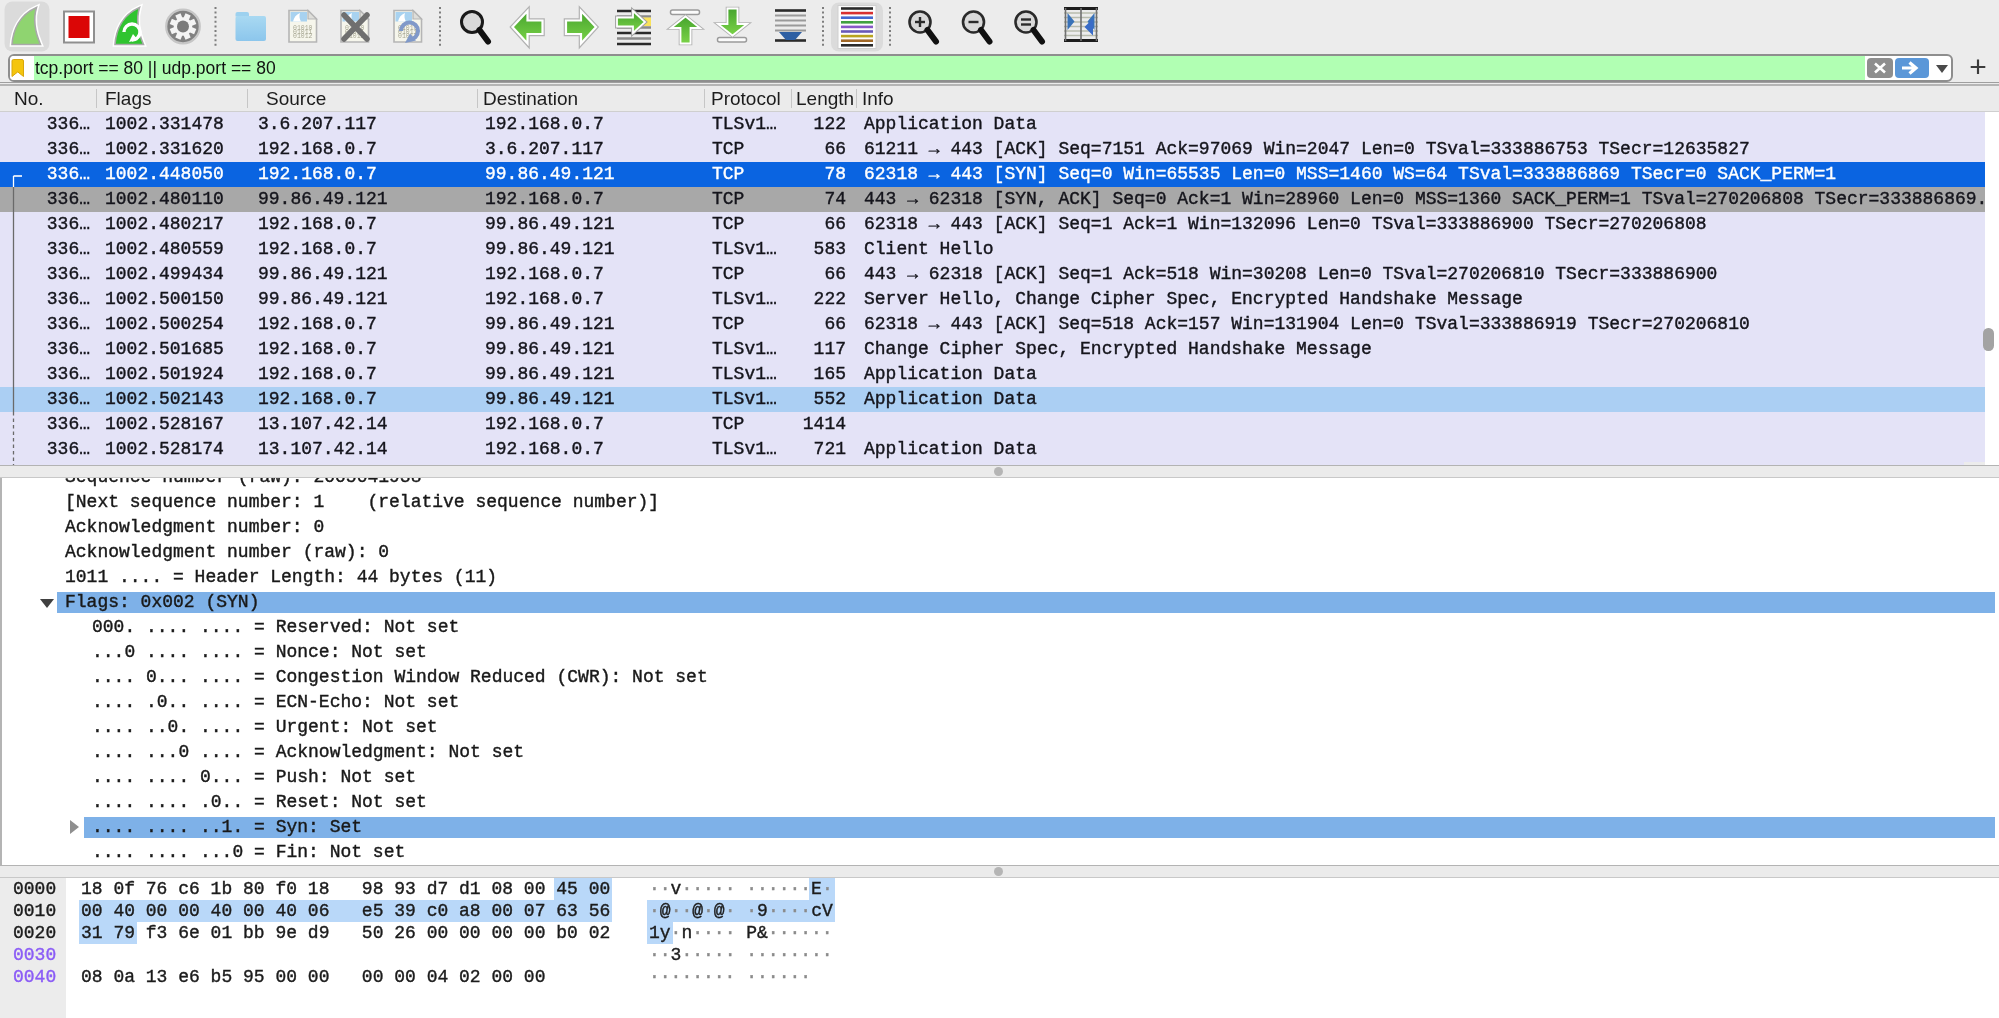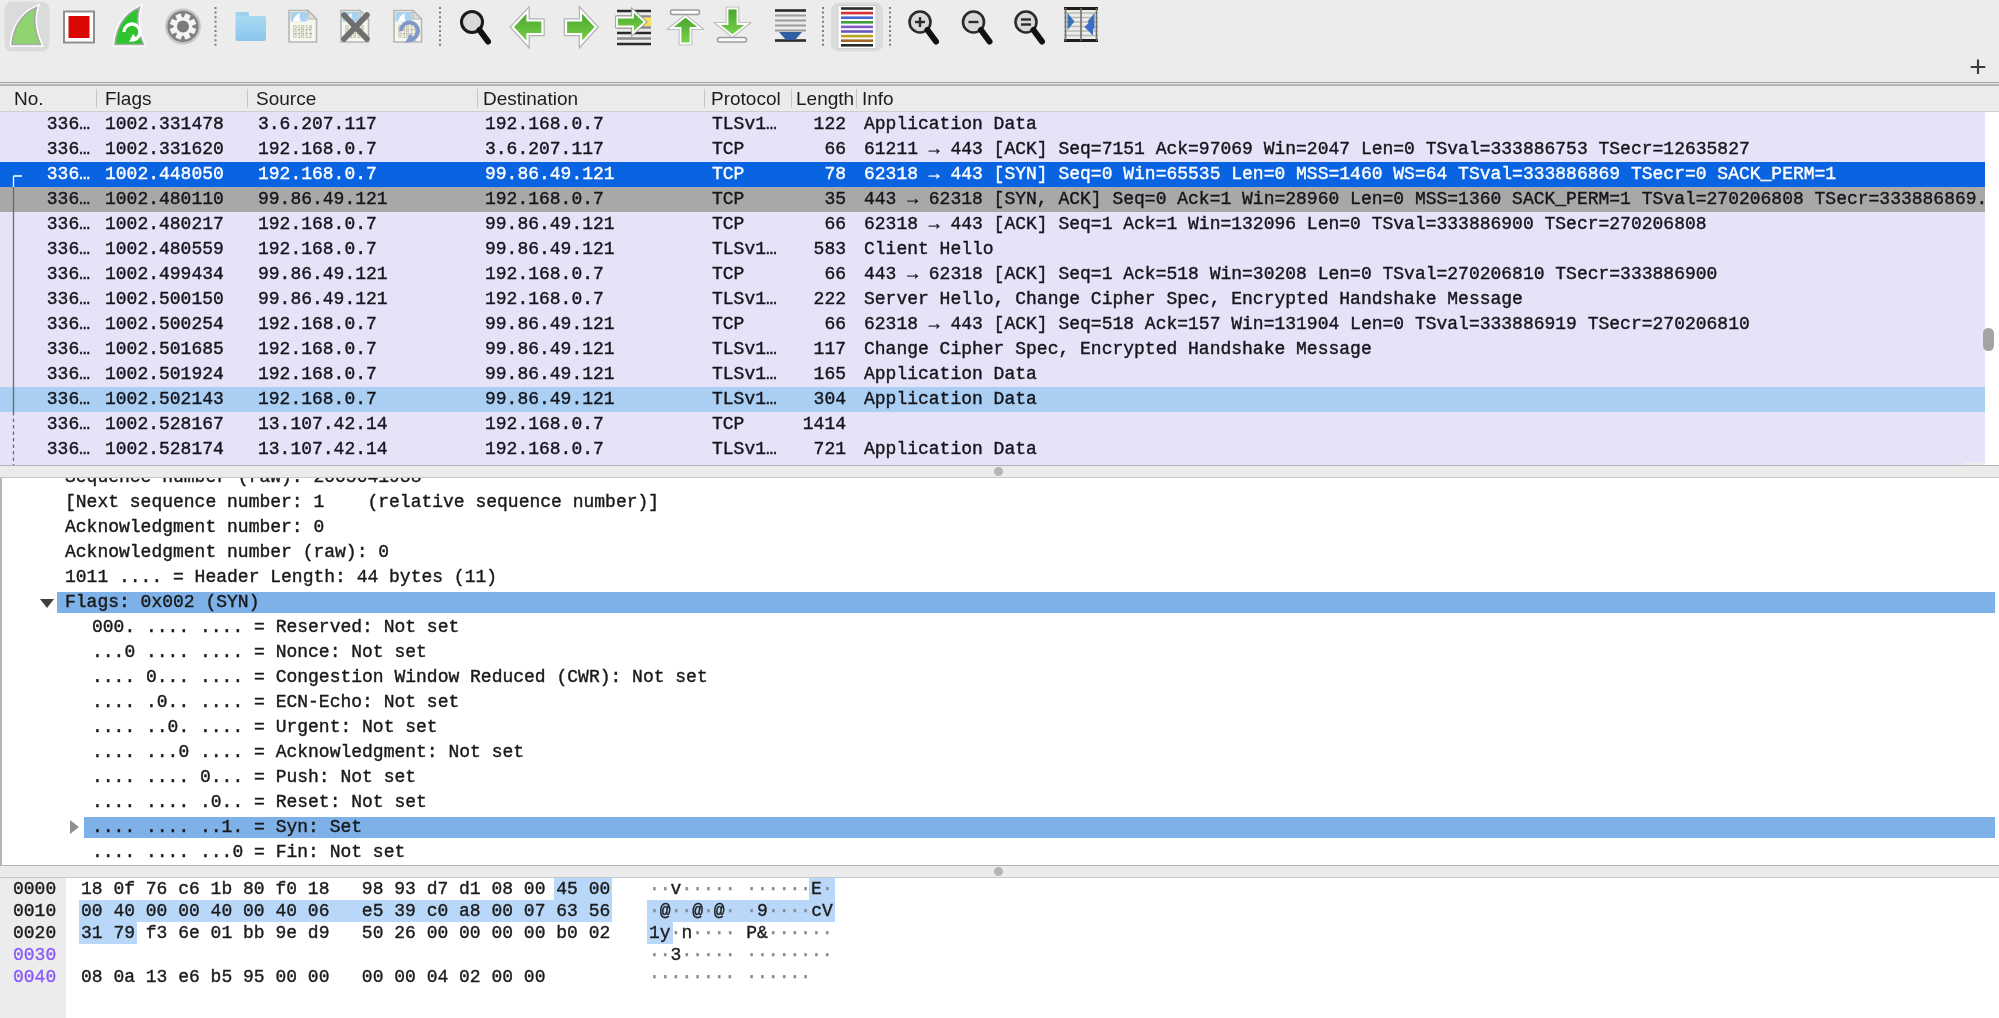--- a/index.html
+++ b/index.html
@@ -178,54 +178,71 @@
       <line x1="1064" y1="8.5" x2="1098" y2="8.5" stroke="#1d1d1d" stroke-width="3"></line>
       <line x1="1064" y1="40.5" x2="1098" y2="40.5" stroke="#1d1d1d" stroke-width="3"></line>
       <line x1="1065.5" y1="8" x2="1065.5" y2="41" stroke="#707070" stroke-width="1.6"></line>
       <line x1="1081" y1="8" x2="1081" y2="41" stroke="#707070" stroke-width="1.6"></line>
       <line x1="1096.5" y1="8" x2="1096.5" y2="41" stroke="#707070" stroke-width="1.6"></line>
       <path d="M1067.5,13 v17 l7,-8.5 Z" fill="#3a72b8"></path>
       <path d="M1094.5,13 v17 l-7,-8.5 Z" fill="#3a72b8"></path>
       <path d="M1093,18.5 v17 l-8.5,-8.5 Z" fill="#3a6cc8"></path>
 </svg>
 
+<div id="ffield">
+  <div id="fgreen"></div>
+  <div id="fbm"></div>
+  <svg width="24" height="24" style="position:absolute;left:0;top:0">
+    <path d="M3.5,3.5 h8.5 a1.5,1.5 0 0 1 1.5,1.5 v15.5 l-5.75,-4.6 l-5.75,4.6 v-15.5 a1.5,1.5 0 0 1 1.5,-1.5 z" fill="#f4c50e" stroke="#d9a70a" stroke-width="1"></path>
+  </svg>
+  <div id="ftext">tcp.port == 80 || udp.port == 80</div>
+  <div id="fx"></div>
+  <svg width="26" height="20" style="position:absolute;left:1857px;top:2px">
+    <path d="M8,5.5 L18,14.5 M18,5.5 L8,14.5" stroke="#fff" stroke-width="2.6"></path>
+  </svg>
+  <div id="fgo"></div>
+  <svg width="33" height="20" style="position:absolute;left:1885px;top:2px">
+    <path d="M7,10 h13 M14.5,4.5 L21,10 L14.5,15.5" stroke="#fff" stroke-width="3.2" fill="none"></path>
+  </svg>
+  <div id="fcaret"></div>
+</div>
 <div id="fplus">+</div>
 <div class="hline" style="top:81.5px;height:1.5px;background:#9f9f9f"></div>
 <div class="hline" style="top:84px;height:1.5px;background:#b5b5b5"></div>
 
 <div id="lhead">
   <span style="left:14px">No.</span>
   <span style="left:105px">Flags</span>
-  <span style="left:256px">Source</span>
+  <span style="left:266px">Source</span>
   <span style="left:483px">Destination</span>
   <span style="left:711px">Protocol</span>
   <span style="left:796px;width:57px">Length</span>
   <span style="left:862px">Info</span>
   <div class="d" style="left:96px"></div>
   <div class="d" style="left:247px"></div>
   <div class="d" style="left:477px"></div>
   <div class="d" style="left:704px"></div>
   <div class="d" style="left:791px"></div>
   <div class="d" style="left:856px"></div>
 </div>
 <div class="hline" style="top:111px;height:1px;background:#cfcfcf"></div>
 
 <div id="list">
 <div class="r" style="top:0px;background:#e4e3f7"><span class="n">336…</span><span class="t">1002.331478</span><span class="s">3.6.207.117</span><span class="dd">192.168.0.7</span><span class="p">TLSv1…</span><span class="l">122</span><span class="i">Application Data</span></div>
 <div class="r" style="top:25px;background:#e4e3f7"><span class="n">336…</span><span class="t">1002.331620</span><span class="s">192.168.0.7</span><span class="dd">3.6.207.117</span><span class="p">TCP</span><span class="l">66</span><span class="i">61211 → 443 [ACK] Seq=7151 Ack=97069 Win=2047 Len=0 TSval=333886753 TSecr=12635827</span></div>
 <div class="r" style="top:50px;background:#0a64e1;color:#fff"><span class="n">336…</span><span class="t">1002.448050</span><span class="s">192.168.0.7</span><span class="dd">99.86.49.121</span><span class="p">TCP</span><span class="l">78</span><span class="i">62318 → 443 [SYN] Seq=0 Win=65535 Len=0 MSS=1460 WS=64 TSval=333886869 TSecr=0 SACK_PERM=1</span></div>
-<div class="r" style="top:75px;background:#a8a8a8;width:1993px"><span class="n">336…</span><span class="t">1002.480110</span><span class="s">99.86.49.121</span><span class="dd">192.168.0.7</span><span class="p">TCP</span><span class="l">35</span><span class="i">443 → 62318 [SYN, ACK] Seq=0 Ack=1 Win=28960 Len=0 MSS=1360 SACK_PERM=1 TSval=270206808 TSecr=333886869.</span></div>
+<div class="r" style="top:75px;background:#a8a8a8;width:1993px"><span class="n">336…</span><span class="t">1002.480110</span><span class="s">99.86.49.121</span><span class="dd">192.168.0.7</span><span class="p">TCP</span><span class="l">74</span><span class="i">443 → 62318 [SYN, ACK] Seq=0 Ack=1 Win=28960 Len=0 MSS=1360 SACK_PERM=1 TSval=270206808 TSecr=333886869.</span></div>
 <div class="r" style="top:100px;background:#e4e3f7"><span class="n">336…</span><span class="t">1002.480217</span><span class="s">192.168.0.7</span><span class="dd">99.86.49.121</span><span class="p">TCP</span><span class="l">66</span><span class="i">62318 → 443 [ACK] Seq=1 Ack=1 Win=132096 Len=0 TSval=333886900 TSecr=270206808</span></div>
 <div class="r" style="top:125px;background:#e4e3f7"><span class="n">336…</span><span class="t">1002.480559</span><span class="s">192.168.0.7</span><span class="dd">99.86.49.121</span><span class="p">TLSv1…</span><span class="l">583</span><span class="i">Client Hello</span></div>
 <div class="r" style="top:150px;background:#e4e3f7"><span class="n">336…</span><span class="t">1002.499434</span><span class="s">99.86.49.121</span><span class="dd">192.168.0.7</span><span class="p">TCP</span><span class="l">66</span><span class="i">443 → 62318 [ACK] Seq=1 Ack=518 Win=30208 Len=0 TSval=270206810 TSecr=333886900</span></div>
 <div class="r" style="top:175px;background:#e4e3f7"><span class="n">336…</span><span class="t">1002.500150</span><span class="s">99.86.49.121</span><span class="dd">192.168.0.7</span><span class="p">TLSv1…</span><span class="l">222</span><span class="i">Server Hello, Change Cipher Spec, Encrypted Handshake Message</span></div>
 <div class="r" style="top:200px;background:#e4e3f7"><span class="n">336…</span><span class="t">1002.500254</span><span class="s">192.168.0.7</span><span class="dd">99.86.49.121</span><span class="p">TCP</span><span class="l">66</span><span class="i">62318 → 443 [ACK] Seq=518 Ack=157 Win=131904 Len=0 TSval=333886919 TSecr=270206810</span></div>
 <div class="r" style="top:225px;background:#e4e3f7"><span class="n">336…</span><span class="t">1002.501685</span><span class="s">192.168.0.7</span><span class="dd">99.86.49.121</span><span class="p">TLSv1…</span><span class="l">117</span><span class="i">Change Cipher Spec, Encrypted Handshake Message</span></div>
 <div class="r" style="top:250px;background:#e4e3f7"><span class="n">336…</span><span class="t">1002.501924</span><span class="s">192.168.0.7</span><span class="dd">99.86.49.121</span><span class="p">TLSv1…</span><span class="l">165</span><span class="i">Application Data</span></div>
-<div class="r" style="top:275px;background:#abcff3"><span class="n">336…</span><span class="t">1002.502143</span><span class="s">192.168.0.7</span><span class="dd">99.86.49.121</span><span class="p">TLSv1…</span><span class="l">304</span><span class="i">Application Data</span></div>
+<div class="r" style="top:275px;background:#abcff3"><span class="n">336…</span><span class="t">1002.502143</span><span class="s">192.168.0.7</span><span class="dd">99.86.49.121</span><span class="p">TLSv1…</span><span class="l">552</span><span class="i">Application Data</span></div>
 <div class="r" style="top:300px;background:#e4e3f7"><span class="n">336…</span><span class="t">1002.528167</span><span class="s">13.107.42.14</span><span class="dd">192.168.0.7</span><span class="p">TCP</span><span class="l">1414</span></div>
 <div class="r" style="top:325px;background:#e4e3f7"><span class="n">336…</span><span class="t">1002.528174</span><span class="s">13.107.42.14</span><span class="dd">192.168.0.7</span><span class="p">TLSv1…</span><span class="l">721</span><span class="i">Application Data</span></div>
 <svg width="30" height="353" style="position:absolute;left:0;top:0">
 <path d="M13.5,64 L22,64" stroke="#fff" stroke-width="1.6" fill="none"></path>
 <path d="M13.5,64 L13.5,75" stroke="#fff" stroke-width="1.3" fill="none"></path>
 <path d="M13.5,75 L13.5,300" stroke="#6a6a6a" stroke-width="1.3" fill="none"></path>
 <path d="M13.5,300 L13.5,353" stroke="#6a6a6a" stroke-width="1.3" fill="none" stroke-dasharray="3.5,3"></path>
 </svg>
 </div>
 <div id="ltrack"></div>

